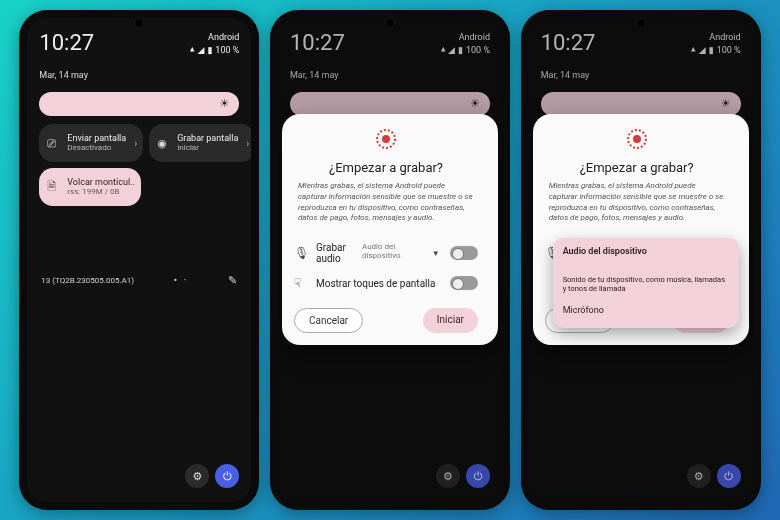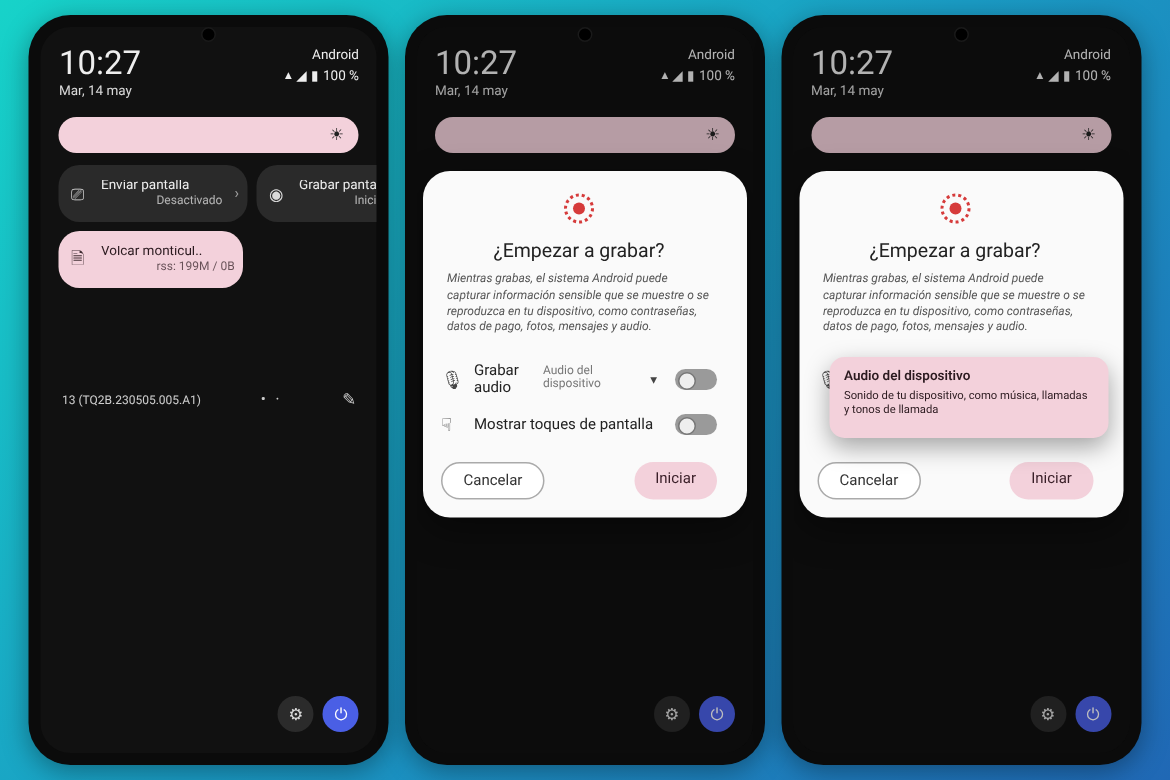--- a/index.html
+++ b/index.html
@@ -44,21 +44,21 @@
   
   .status {
     display: flex;
     justify-content: space-between;
     align-items: flex-start;
     padding: 14px 12px 4px 12px;
     font-size: 10px;
   }
   .clock-block { display: flex; flex-direction: column; }
   .clock { font-size: 22px; font-weight: 400; letter-spacing: 0; line-height: 1; }
-  .date { font-size: 9px; margin-top: 2px; opacity: .9; }
+  .date { font-size: 9px; margin-top: 16px; opacity: .9; }
   .status-right { display: flex; flex-direction: column; align-items: flex-end; gap: 3px; }
   .carrier { font-size: 9px; text-align: center; }
   .status-icons { display: flex; align-items: center; gap: 3px; font-size: 9px; }
   
   .brightness {
     margin: 8px 12px;
     height: 24px;
     background: #f3d1db;
     border-radius: 14px;
     position: relative;
@@ -76,21 +76,21 @@
     padding: 7px 6px 7px 8px;
     display: flex;
     align-items: center;
     gap: 6px;
     min-height: 38px;
   }
   .tile.pink { background: #f3d1db; color: #2b1a1f; }
   .tile-icon { width: 14px; font-size: 11px; opacity: .9; flex-shrink:0; }
   .tile-text { display: flex; flex-direction: column; flex:1; overflow:hidden; }
   .tile-title { font-size: 9px; line-height: 1.1; white-space: nowrap; overflow:hidden; text-overflow:ellipsis; }
-  .tile-sub { font-size: 8px; opacity: .7; line-height: 1.1; white-space:nowrap; overflow:hidden; text-overflow:ellipsis;margin-left:37px;}
+  .tile-sub { font-size: 8px; opacity: .7; line-height: 1.1; white-space:nowrap; overflow:hidden; text-overflow:ellipsis;}
   .tile-chevron { font-size: 10px; opacity:.6; padding-left:2px; }
   .tiles-row.second { margin-top: 6px; }
   .tiles-row.second .tile { flex: 0 0 49%; }
   
   .build-row {
     display: flex; align-items: center; justify-content: space-between;
     padding: 0 14px; margin-top: 68px;
     font-size: 8px; opacity: .85; gap: 20px;
   }
   .dots { font-size: 10px; letter-spacing: 2px; }
@@ -166,21 +166,21 @@
     position:absolute;
     left: 24px; right: 14px; top: 220px;
     background:#f3d1db;
     border-radius: 10px;
     padding: 8px 10px;
     z-index: 20;
     box-shadow: 0 6px 16px rgba(0,0,0,.35);
     color:#2b1a1f;
   }
   .popup .p-title { font-size:9px; font-weight:600; }
-  .popup .p-sub { font-size:7.5px; line-height:1.25; margin-top:3px; margin-bottom:6px; }
+  .popup .p-sub { font-size:7.5px; line-height:1.25; margin-top:19px; margin-bottom:6px; }
   .popup .p-item { font-size:9px; padding:5px 0; }
 
   .tri-wifi::before { content:"▾"; transform: rotate(180deg); display:inline-block; }
 </style>
 </head>
 <body>
 
 <div class="phone">
   <div class="camera"></div>
   <div class="screen">
@@ -372,20 +372,21 @@
 
       <div class="sheet-actions">
         <div class="btn btn-outline">Cancelar</div>
         <div class="btn btn-primary">Iniciar</div>
       </div>
     </div>
 
     <div class="popup">
       <div class="p-title">Audio del dispositivo</div>
       <div class="p-sub">Sonido de tu dispositivo, como música, llamadas y tonos de llamada</div>
+      <div class="p-item">Micrófono</div>
     </div>
 
     <div class="bottom-buttons">
       <div class="circle-btn dark">
           <span>⚙</span>
         </div>
       <div class="circle-btn blue">
           <span>⏻</span>
         </div>
     </div>

